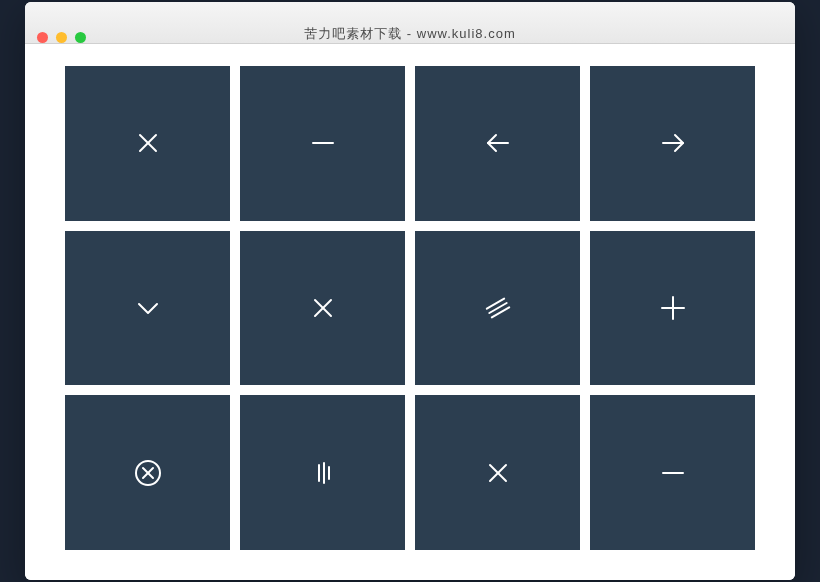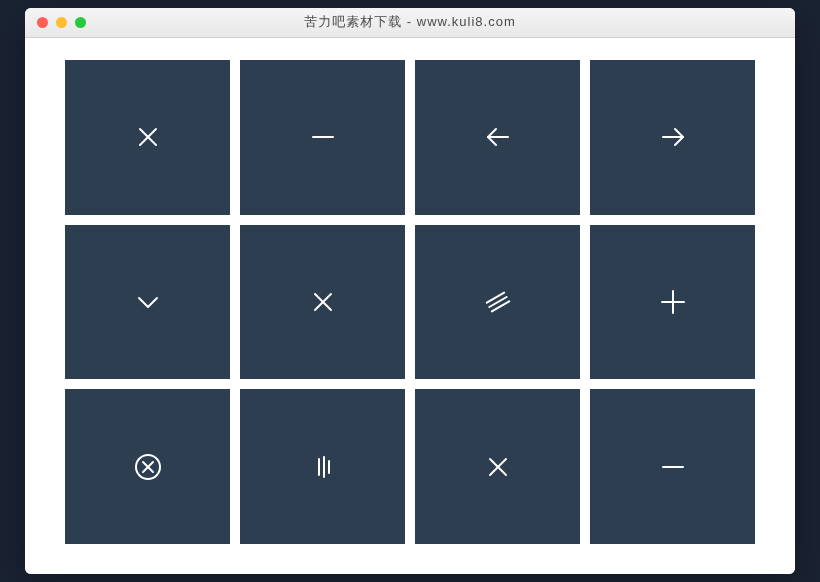--- a/index.html
+++ b/index.html
@@ -13,25 +13,25 @@
     font-family: "Microsoft YaHei", sans-serif;
   }
   .window {
     width: 770px;
     background: #ffffff;
     border-radius: 6px;
     box-shadow: 0 10px 40px rgba(0,0,0,0.3);
     overflow: hidden;
   }
   .titlebar {
-    height: 30px;
+    height: 42px;
     background: linear-gradient(#f5f5f5, #e8e8e8);
     border-bottom: 1px solid #d0d0d0;
     display: flex;
-    align-items: center;
+    align-items: flex-end;
     position: relative;
   }
   .traffic-lights {
     display: flex;
     gap: 8px;
     padding-left: 12px;
   }
   .light {
     width: 11px;
     height: 11px;

